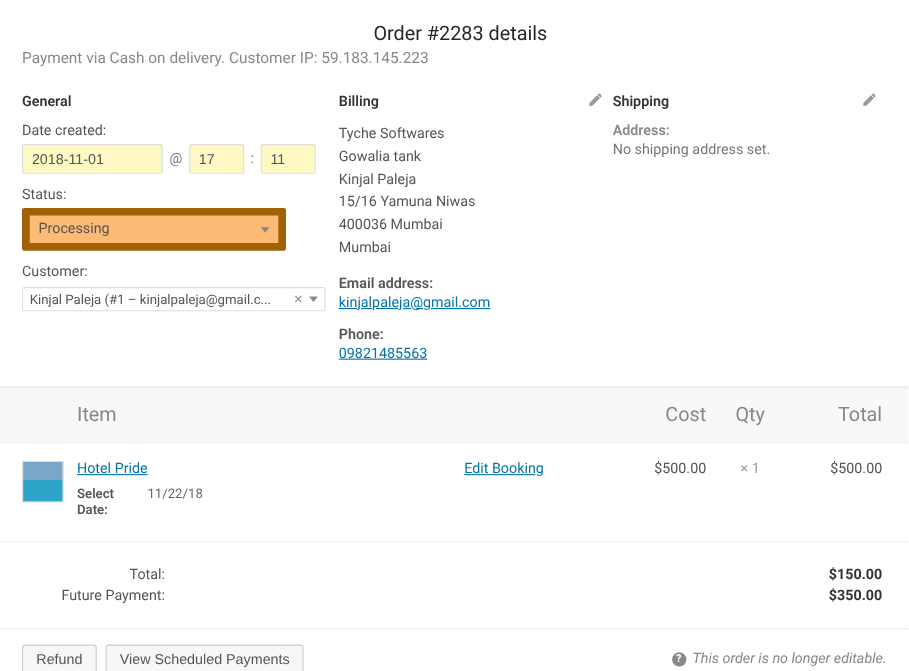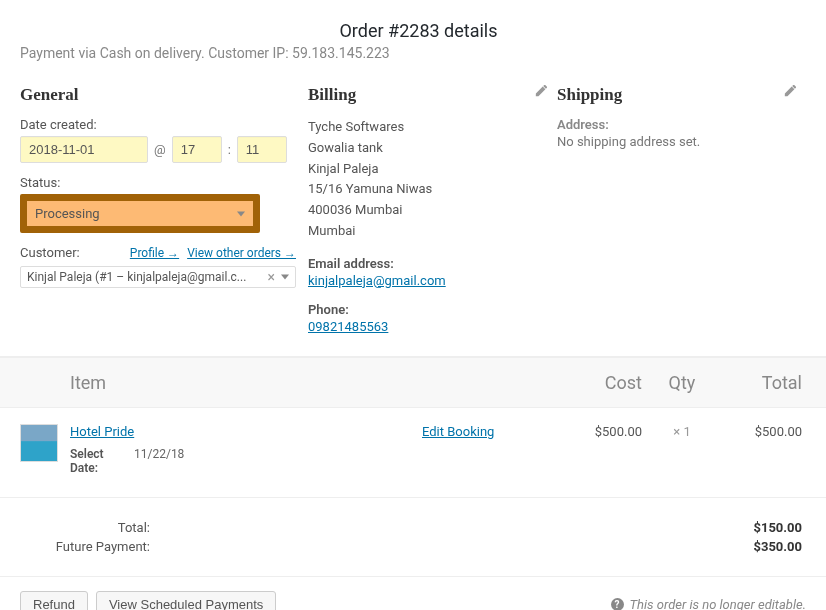--- a/index.html
+++ b/index.html
@@ -20,25 +20,24 @@
     text-align: center;
   }
   .sub {
     color: #888;
     font-size: 14px;
     margin: 0 0 24px 0;
   }
   .cols { display: flex; gap: 0; }
   .col { flex: 1; position: relative; padding-right: 12px; }
   .col h3 {
-    font-size: 17px;
+    font-size: 13px;
     font-weight: 600;
     margin: 0 0 12px 0;
     color: #333;
-    font-family: Liberation Serif, serif;
   }
   .edit-icon {
     position: absolute;
     top: 0;
     right: 10px;
     cursor: pointer;
     color: #999;
     width: 14px;
     height: 14px;
   }
@@ -246,24 +245,20 @@
           <div class="sel">
             <span>Processing</span>
             <span class="caret"></span>
           </div>
         </div>
       </div>
 
       <div class="field-block">
         <div class="cust-row">
           <span style="font-size:13px;color:#555;">Customer:</span>
-          <span style="margin-left:auto;display:flex;gap:8px;">
-            <a href="#">Profile →</a>
-            <a href="#">View other orders →</a>
-          </span>
         </div>
         <div class="customer-select">
           <span style="flex:1;white-space:nowrap;overflow:hidden;text-overflow:ellipsis;">Kinjal Paleja (#1 – kinjalpaleja@gmail.c...</span>
           <span class="clear">×</span>
           <span class="caret2"></span>
         </div>
       </div>
     </div>
 
     <div class="col">

